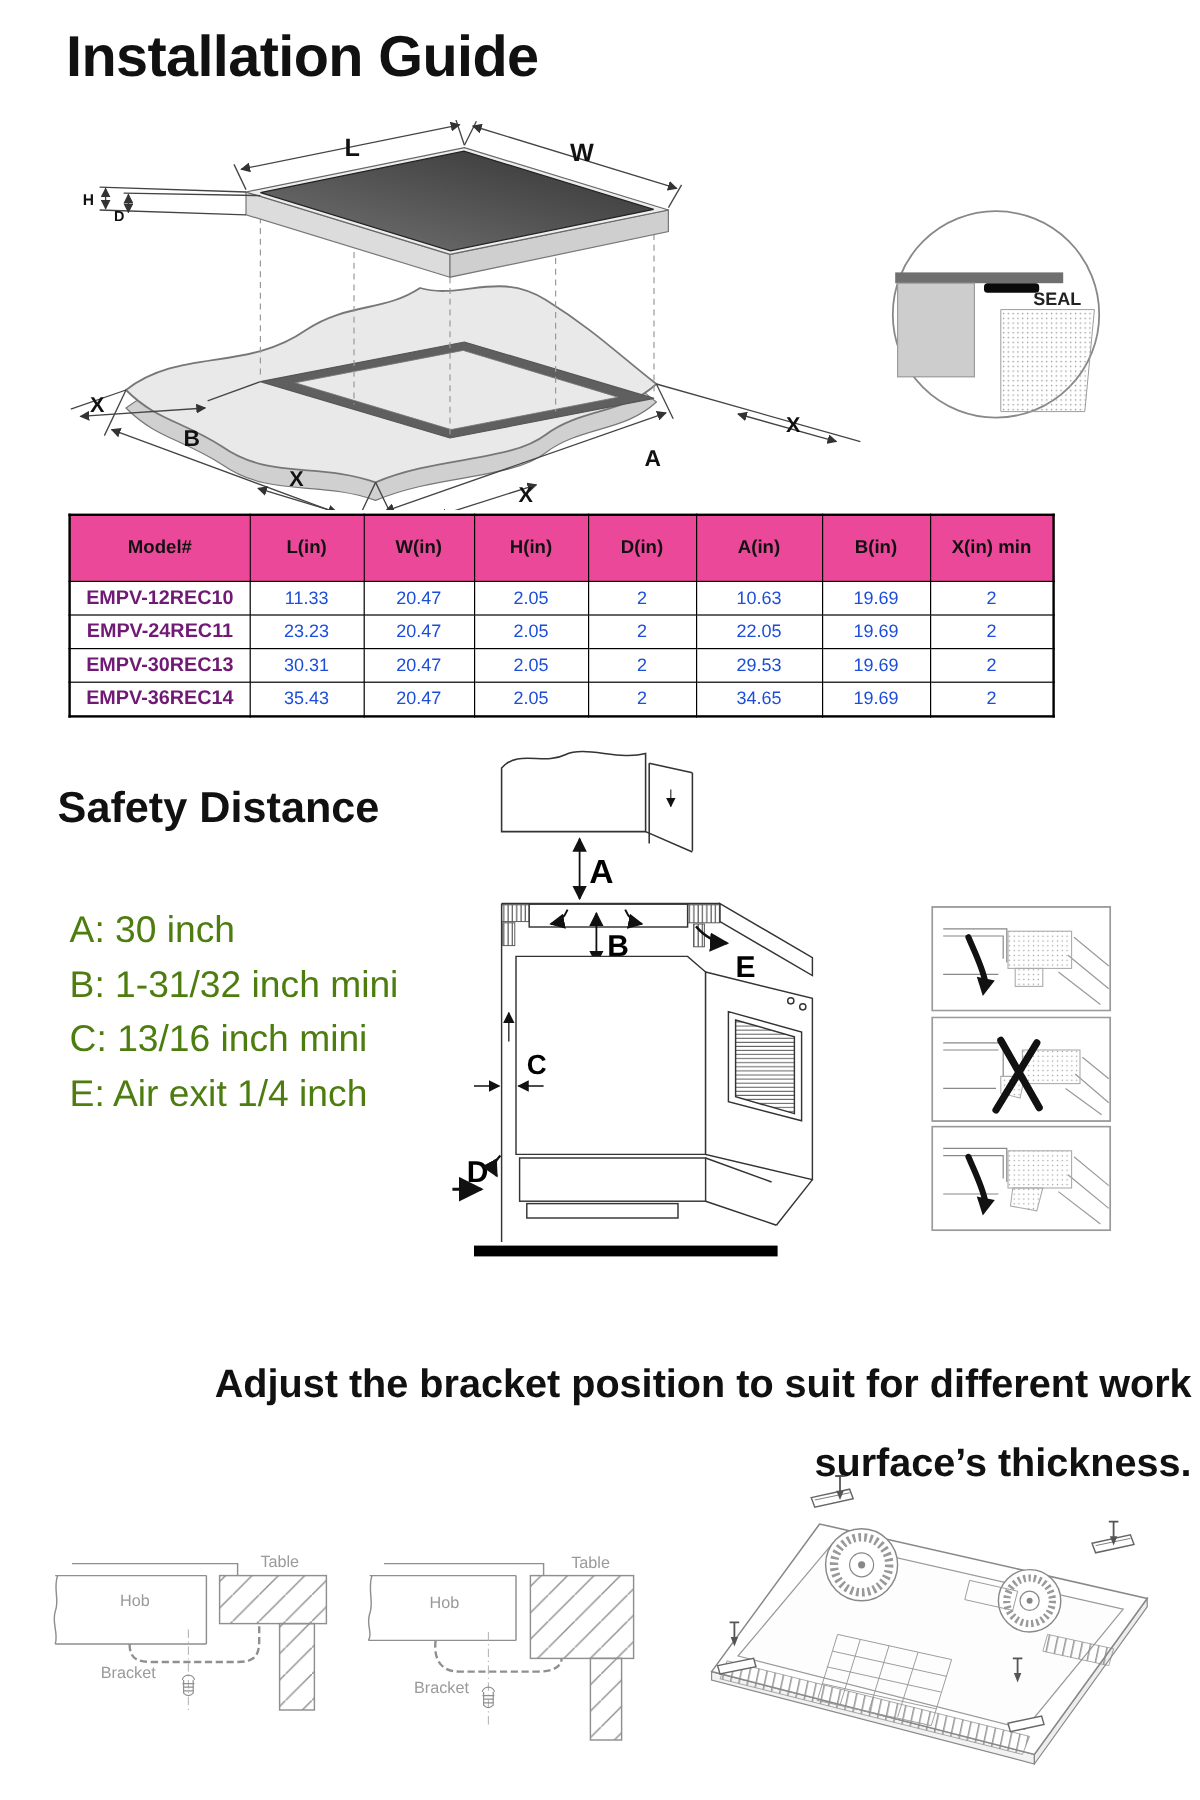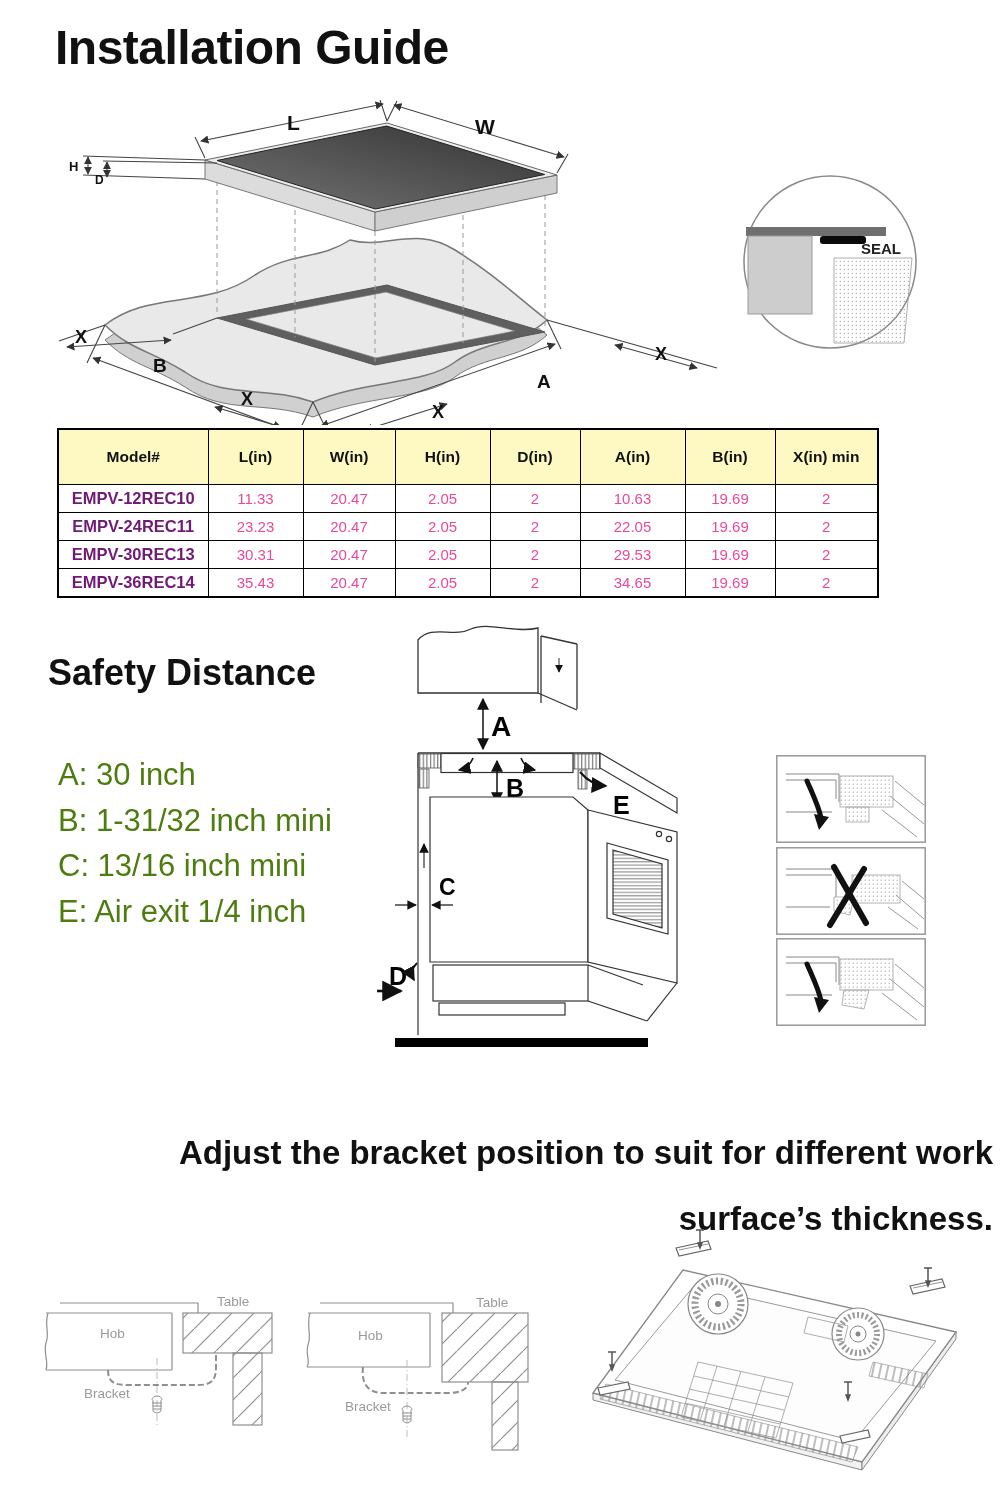--- a/index.html
+++ b/index.html
@@ -4,22 +4,22 @@
 <style>
   html,body{margin:0;padding:0;background:#fff;}
   #page{position:relative;width:1000px;height:1500px;background:#fff;overflow:hidden;
         font-family:"Liberation Sans",sans-serif;color:#111;}
   .abs{position:absolute;}
   .h1{font-weight:bold;font-size:48px;letter-spacing:-0.5px;}
   .h2{font-weight:bold;font-size:36px;}
   .h3{font-weight:bold;font-size:33px;line-height:66px;text-align:right;}
   .safety-item{font-size:31px;line-height:45.5px;color:#4d7c0f;}
   table.spec{border-collapse:collapse;table-layout:fixed;width:820px;border:2px solid #000;}
-  table.spec th{background:#fef9c3;border:1px solid #000;height:52px;font-size:15.5px;font-weight:bold;text-align:center;vertical-align:middle;}
-  table.spec td{border:1px solid #000;height:25px;font-size:15px;text-align:center;vertical-align:middle;color:#ec4899;}
+  table.spec th{background:#ec4899;border:1px solid #000;height:52px;font-size:15.5px;font-weight:bold;text-align:center;vertical-align:middle;}
+  table.spec td{border:1px solid #000;height:25px;font-size:15px;text-align:center;vertical-align:middle;color:#1d4ed8;}
   table.spec td.model{font-weight:bold;font-size:16.5px;color:#701a75;}
   .panel{position:absolute;left:776px;width:150px;height:88px;}
   svg text{font-family:"Liberation Sans",sans-serif;}
 </style>
 </head>
 <body>
 
 <div id="page">
 
   <div class="abs h1" style="left:55px;top:20px;">Installation Guide</div>

